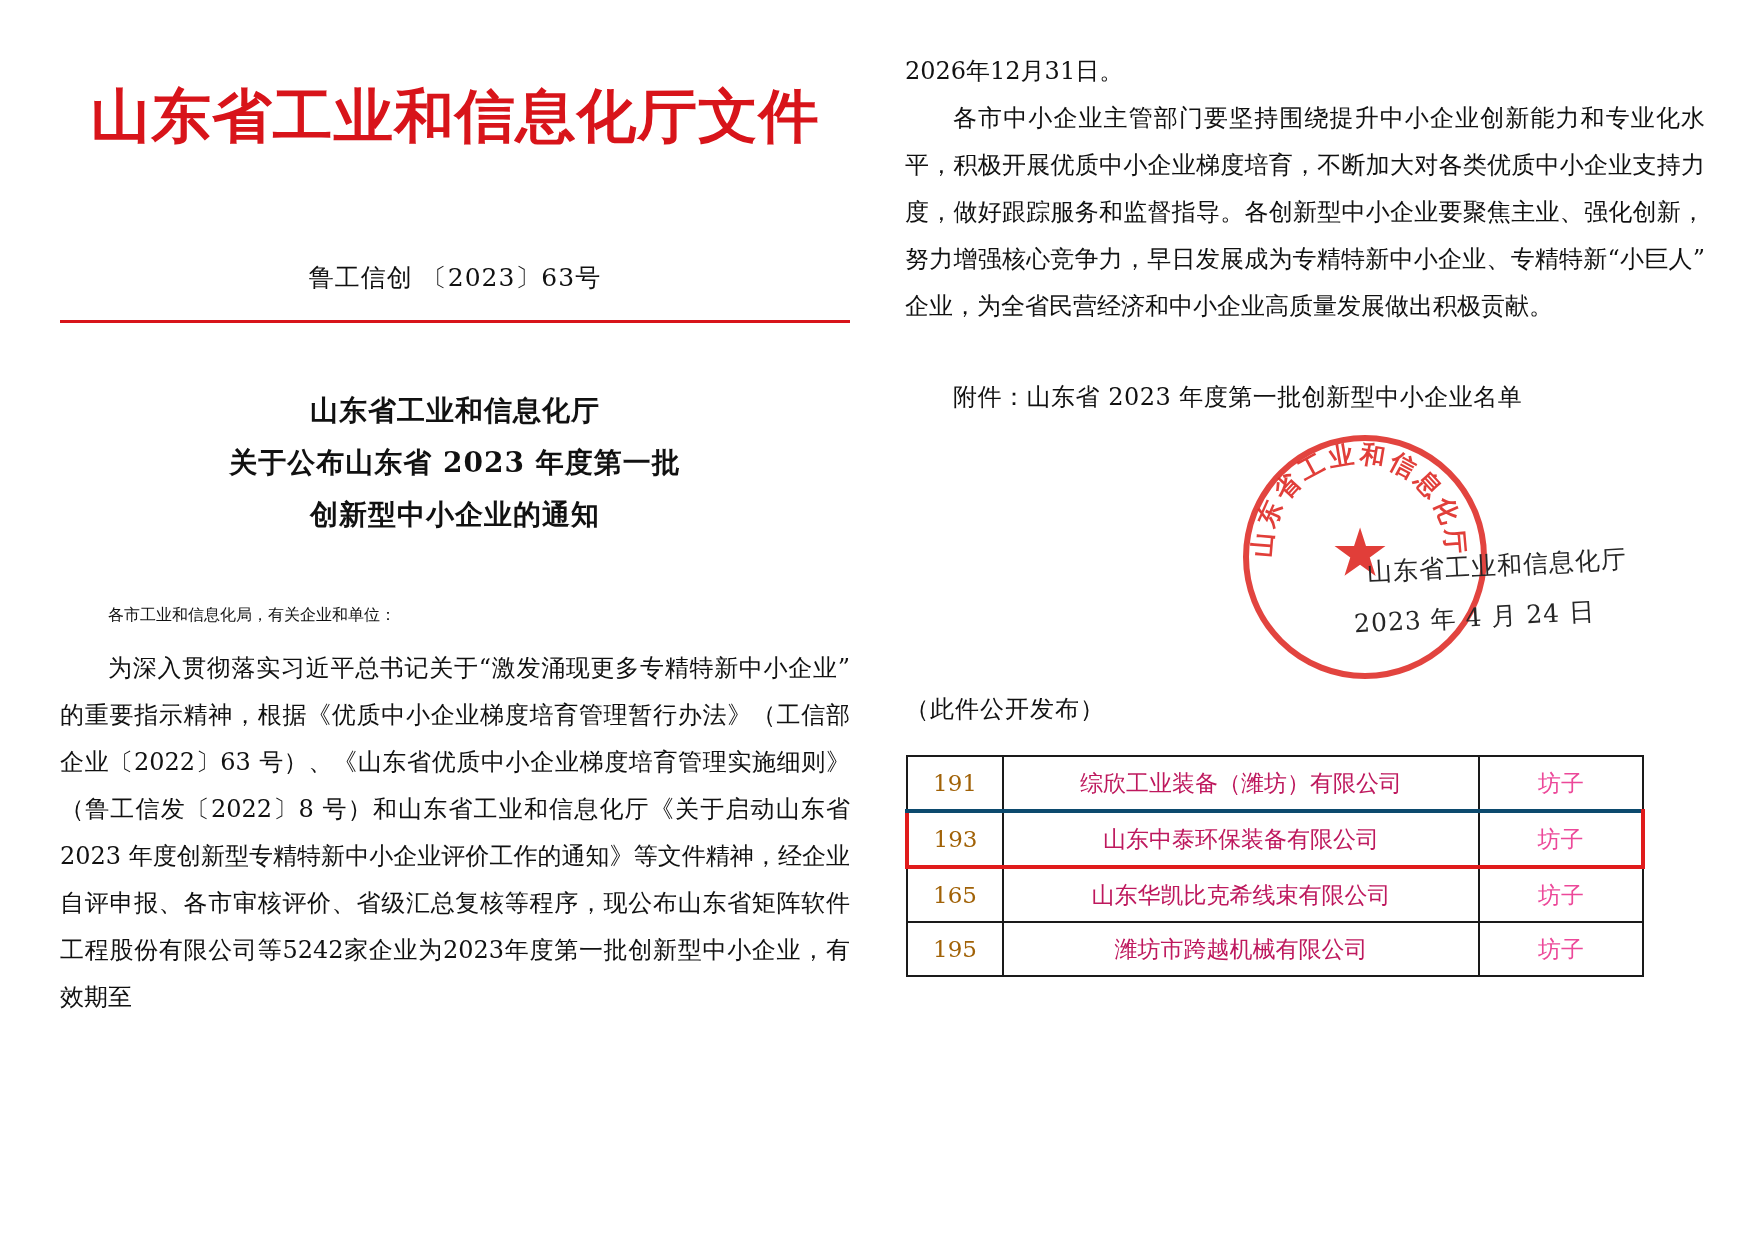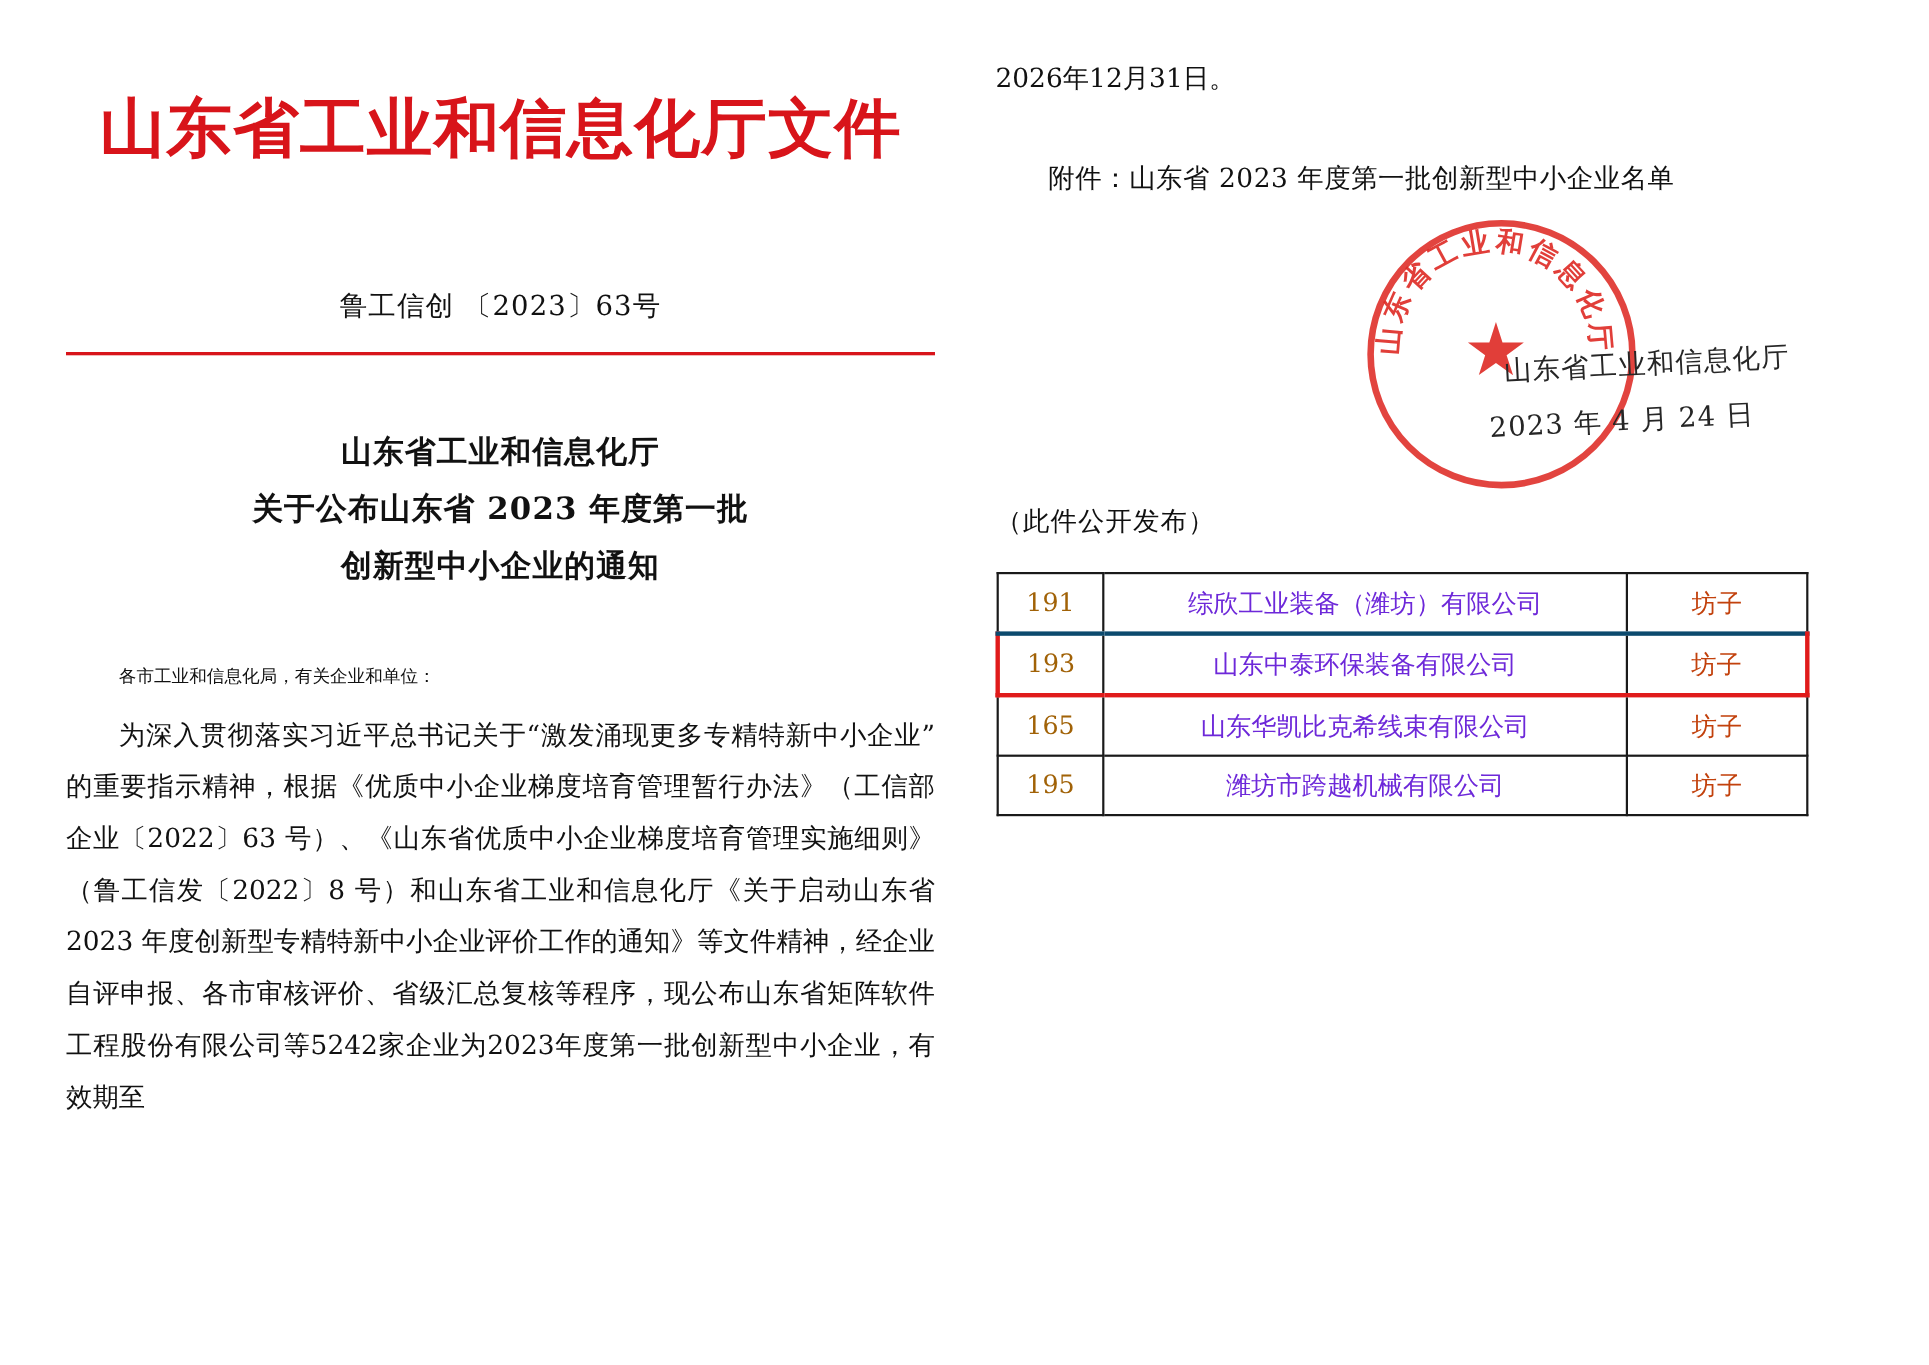--- a/index.html
+++ b/index.html
@@ -180,31 +180,31 @@
   table.list {
     border-collapse: collapse;
     width: 100%;
     table-layout: fixed;
   }
   table.list td {
     border: 2px solid #1a1a1a;
     height: 50px;
     font-size: 23px;
     text-align: center;
-    color: #6d28d9;
+    color: #be185d;
     font-family: "DejaVu Sans", "Liberation Sans", sans-serif;
   }
   table.list td.idx {
     width: 92px;
     color: #a16207;
     font-family: "DejaVu Serif", "Liberation Serif", serif;
   }
   table.list td.area {
     width: 160px;
-    color: #c2410c;
+    color: #ec4899;
   }
   tr.highlight td {
     border-top: 4px solid #0c4a6e;
     border-bottom: 4px solid #e01b1b;
   }
   tr.highlight td:first-child { border-left: 4px solid #e01b1b; }
   tr.highlight td:last-child { border-right: 4px solid #e01b1b; }
 </style>
 </head>
 <body>
@@ -227,20 +227,21 @@
 
     <div class="salutation">各市工业和信息化局，有关企业和单位：</div>
 
     <div class="body-para">为深入贯彻落实习近平总书记关于“激发涌现更多专精特新中小企业”的重要指示精神，根据《优质中小企业梯度培育管理暂行办法》（工信部企业〔2022〕63 号）、《山东省优质中小企业梯度培育管理实施细则》（鲁工信发〔2022〕8 号）和山东省工业和信息化厅《关于启动山东省 2023 年度创新型专精特新中小企业评价工作的通知》等文件精神，经企业自评申报、各市审核评价、省级汇总复核等程序，现公布山东省矩阵软件工程股份有限公司等5242家企业为2023年度第一批创新型中小企业，有效期至</div>
   </div>
 
   <div class="col-right">
 
     <div class="r-line">2026年12月31日。</div>
 
+    <div class="r-para">各市中小企业主管部门要坚持围绕提升中小企业创新能力和专业化水平，积极开展优质中小企业梯度培育，不断加大对各类优质中小企业支持力度，做好跟踪服务和监督指导。各创新型中小企业要聚焦主业、强化创新，努力增强核心竞争力，早日发展成为专精特新中小企业、专精特新“小巨人”企业，为全省民营经济和中小企业高质量发展做出积极贡献。</div>
 
     <div class="attachment">附件：山东省 2023 年度第一批创新型中小企业名单</div>
 
     <div class="seal-area">
 
       <div class="seal"></div>
 
       <svg class="seal-text-svg" viewBox="0 0 232 232">
         <defs>
           <path id="arcpath" d="M 28,116 A 88,88 0 0 1 204,116"></path>

